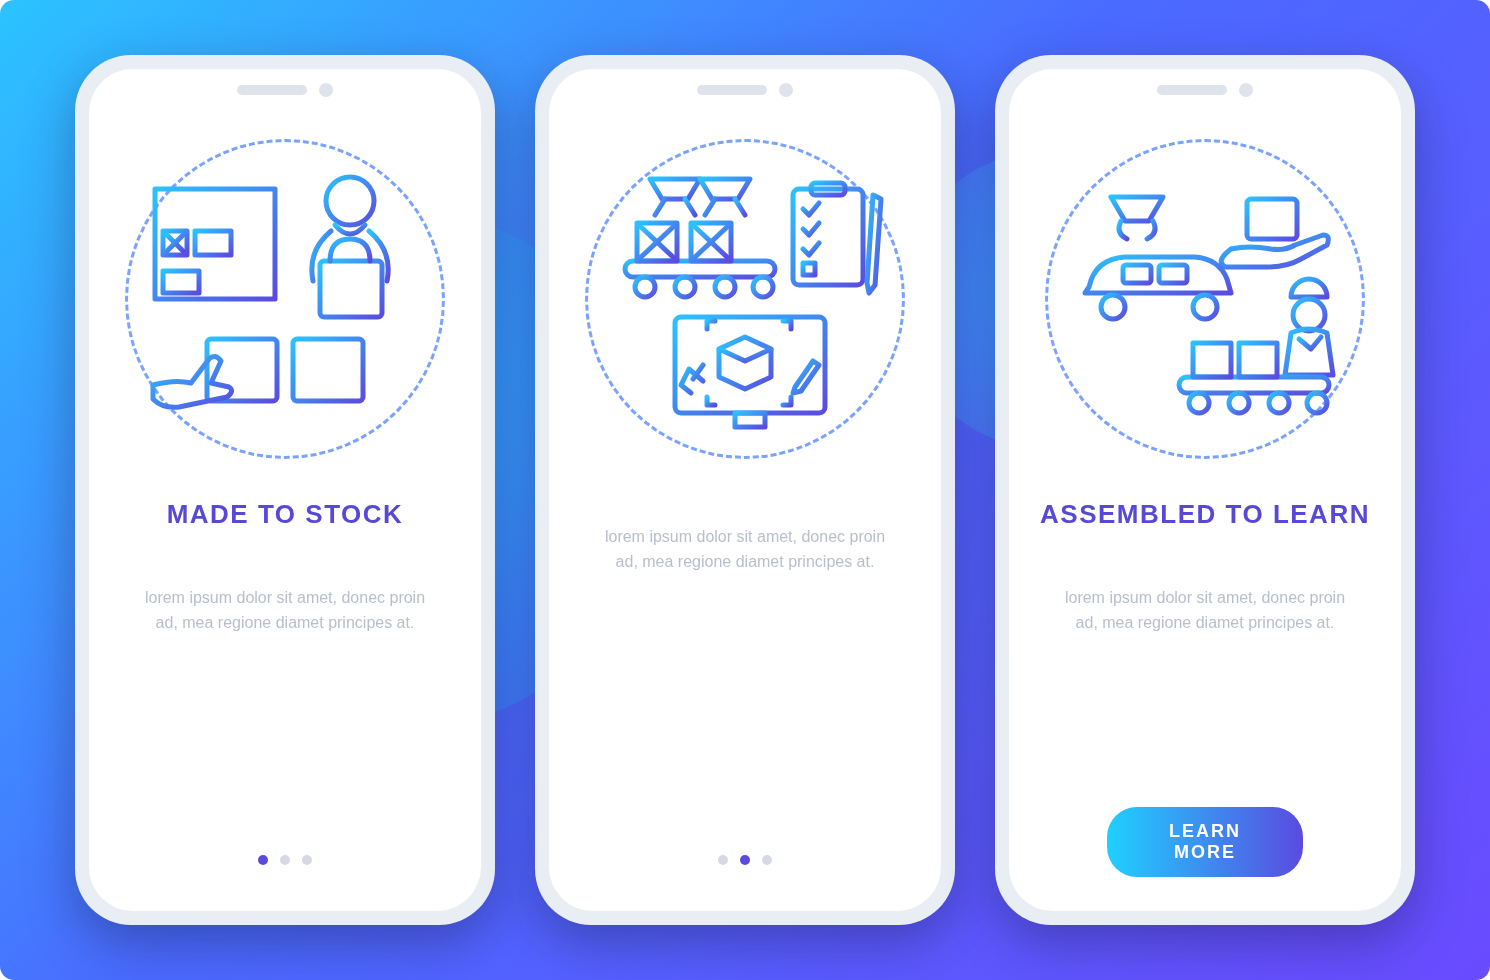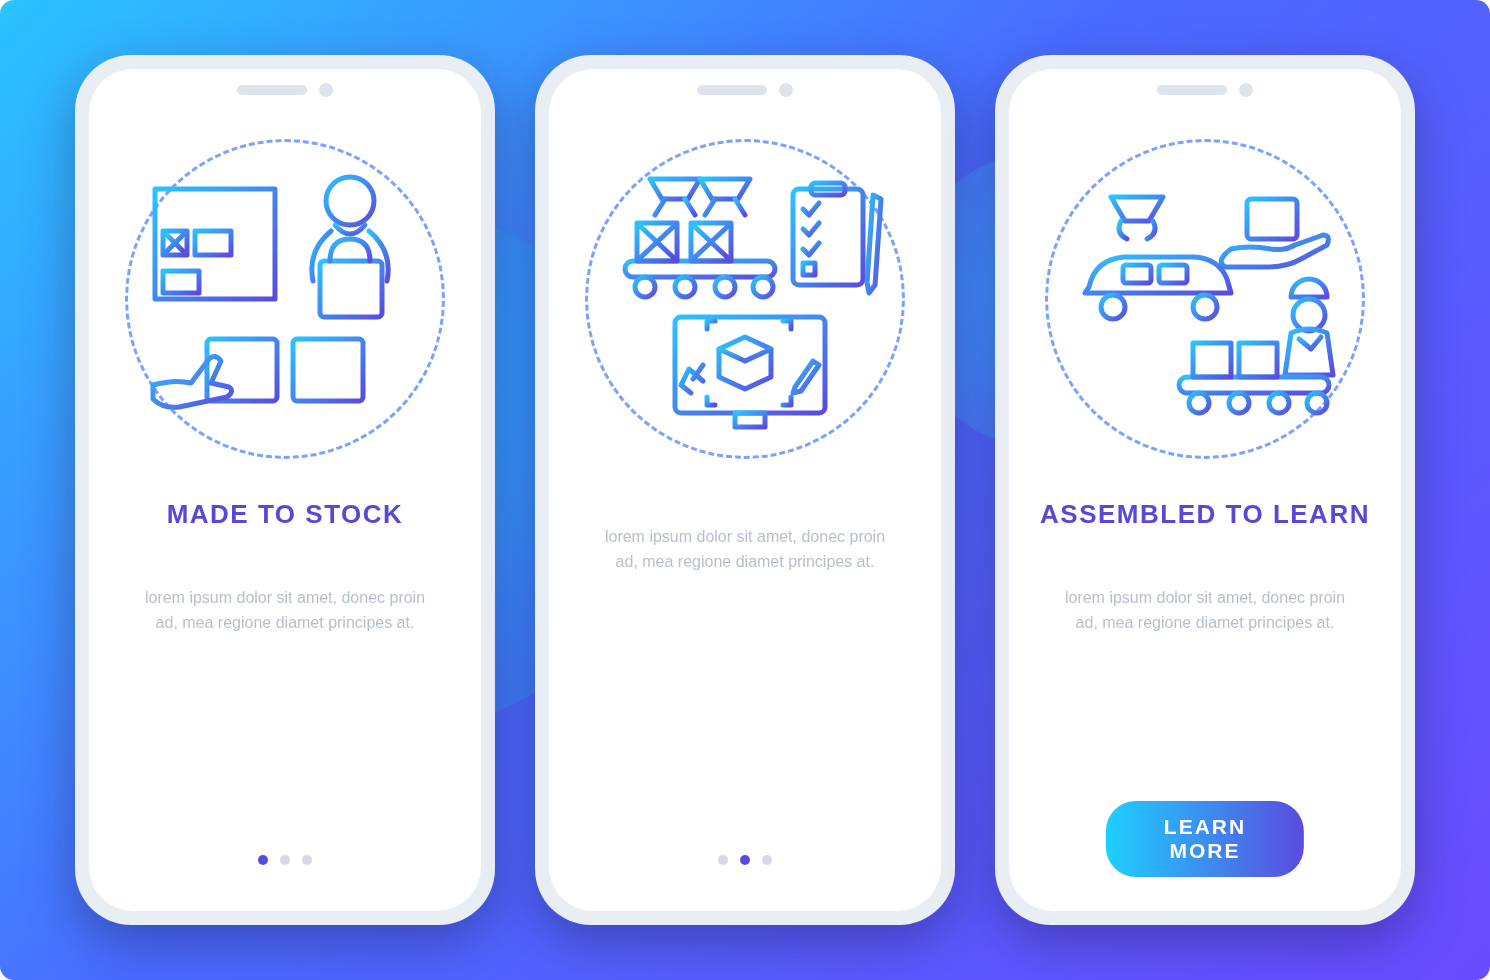--- a/index.html
+++ b/index.html
@@ -17,21 +17,21 @@
 .notch .cam{width:14px;height:14px;background:#dfe3ec;border-radius:50%}
 .illus-slot{width:340px;height:340px;margin-top:60px;display:flex;align-items:center;justify-content:center}
 .dashed-circle{width:320px;height:320px;border-radius:50%;border:3px dashed #7aa2ff;position:relative}
 .illus-svg{position:absolute;left:50%;top:50%;width:300px;height:300px;transform:translate(-50%,-50%)}
 h2.heading{margin-top:30px;font-size:26px;font-weight:700;letter-spacing:1.5px;color:#5749d6;text-align:center}
 p.body-text{margin-top:56px;padding:0 48px;color:#b8bfcc;font-size:16px;line-height:1.55;text-align:center}
 .pager{position:absolute;bottom:46px;left:50%;transform:translateX(-50%);display:flex;gap:12px}
 .dot{width:10px;height:10px;border-radius:50%;background:#d6d9e4}
 .dot.active{background:#5a4be0}
 .cta-wrap{position:absolute;bottom:34px;left:50%;transform:translateX(-50%)}
-.cta{border:none;cursor:pointer;padding:14px 58px;border-radius:30px;background:linear-gradient(90deg,#1fd0ff 0%,#5a4be0 100%);color:#fff;font-size:21px;letter-spacing:2px;font-weight:600}
+.cta{border:none;cursor:pointer;padding:14px 58px;border-radius:30px;background:linear-gradient(90deg,#1fd0ff 0%,#5a4be0 100%);color:#fff;font-size:18px;letter-spacing:2px;font-weight:600}
 </style>
 </head>
 <body>
 
 <div class="stage">
   <div class="blob b1"></div>
   <div class="blob b2"></div>
   <div class="blob b3"></div>
 
   <div class="phones">

